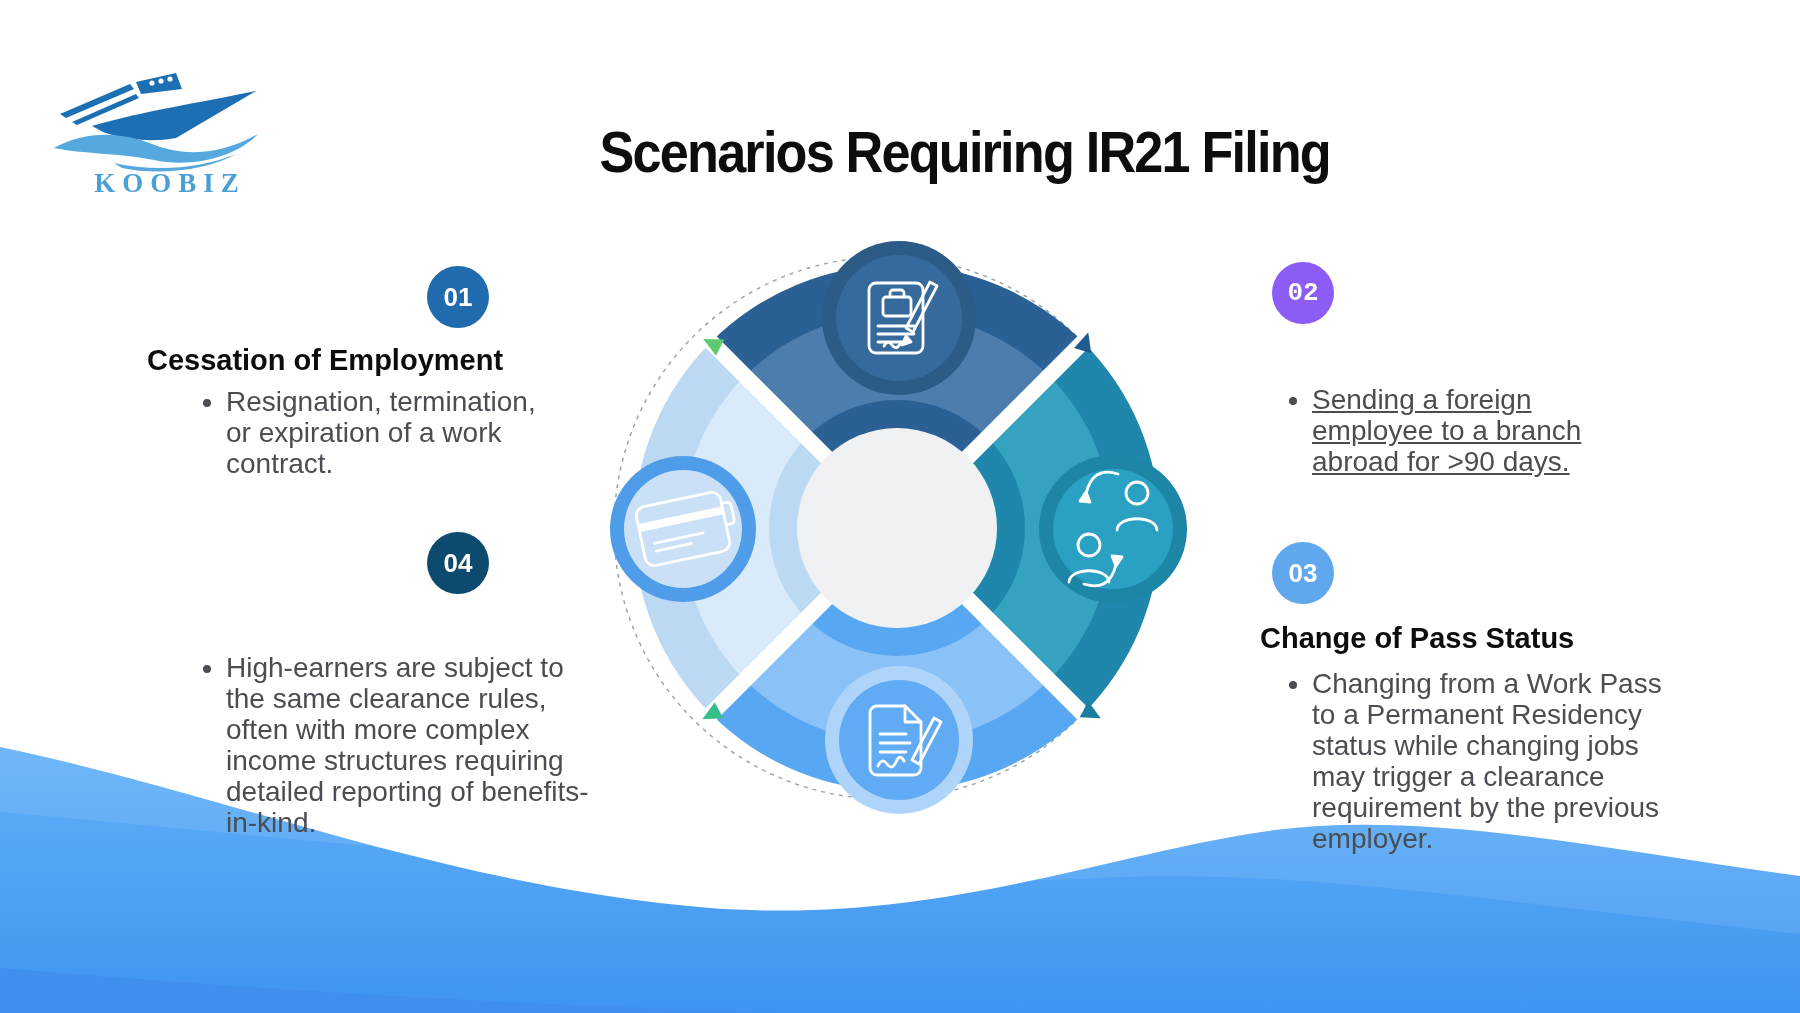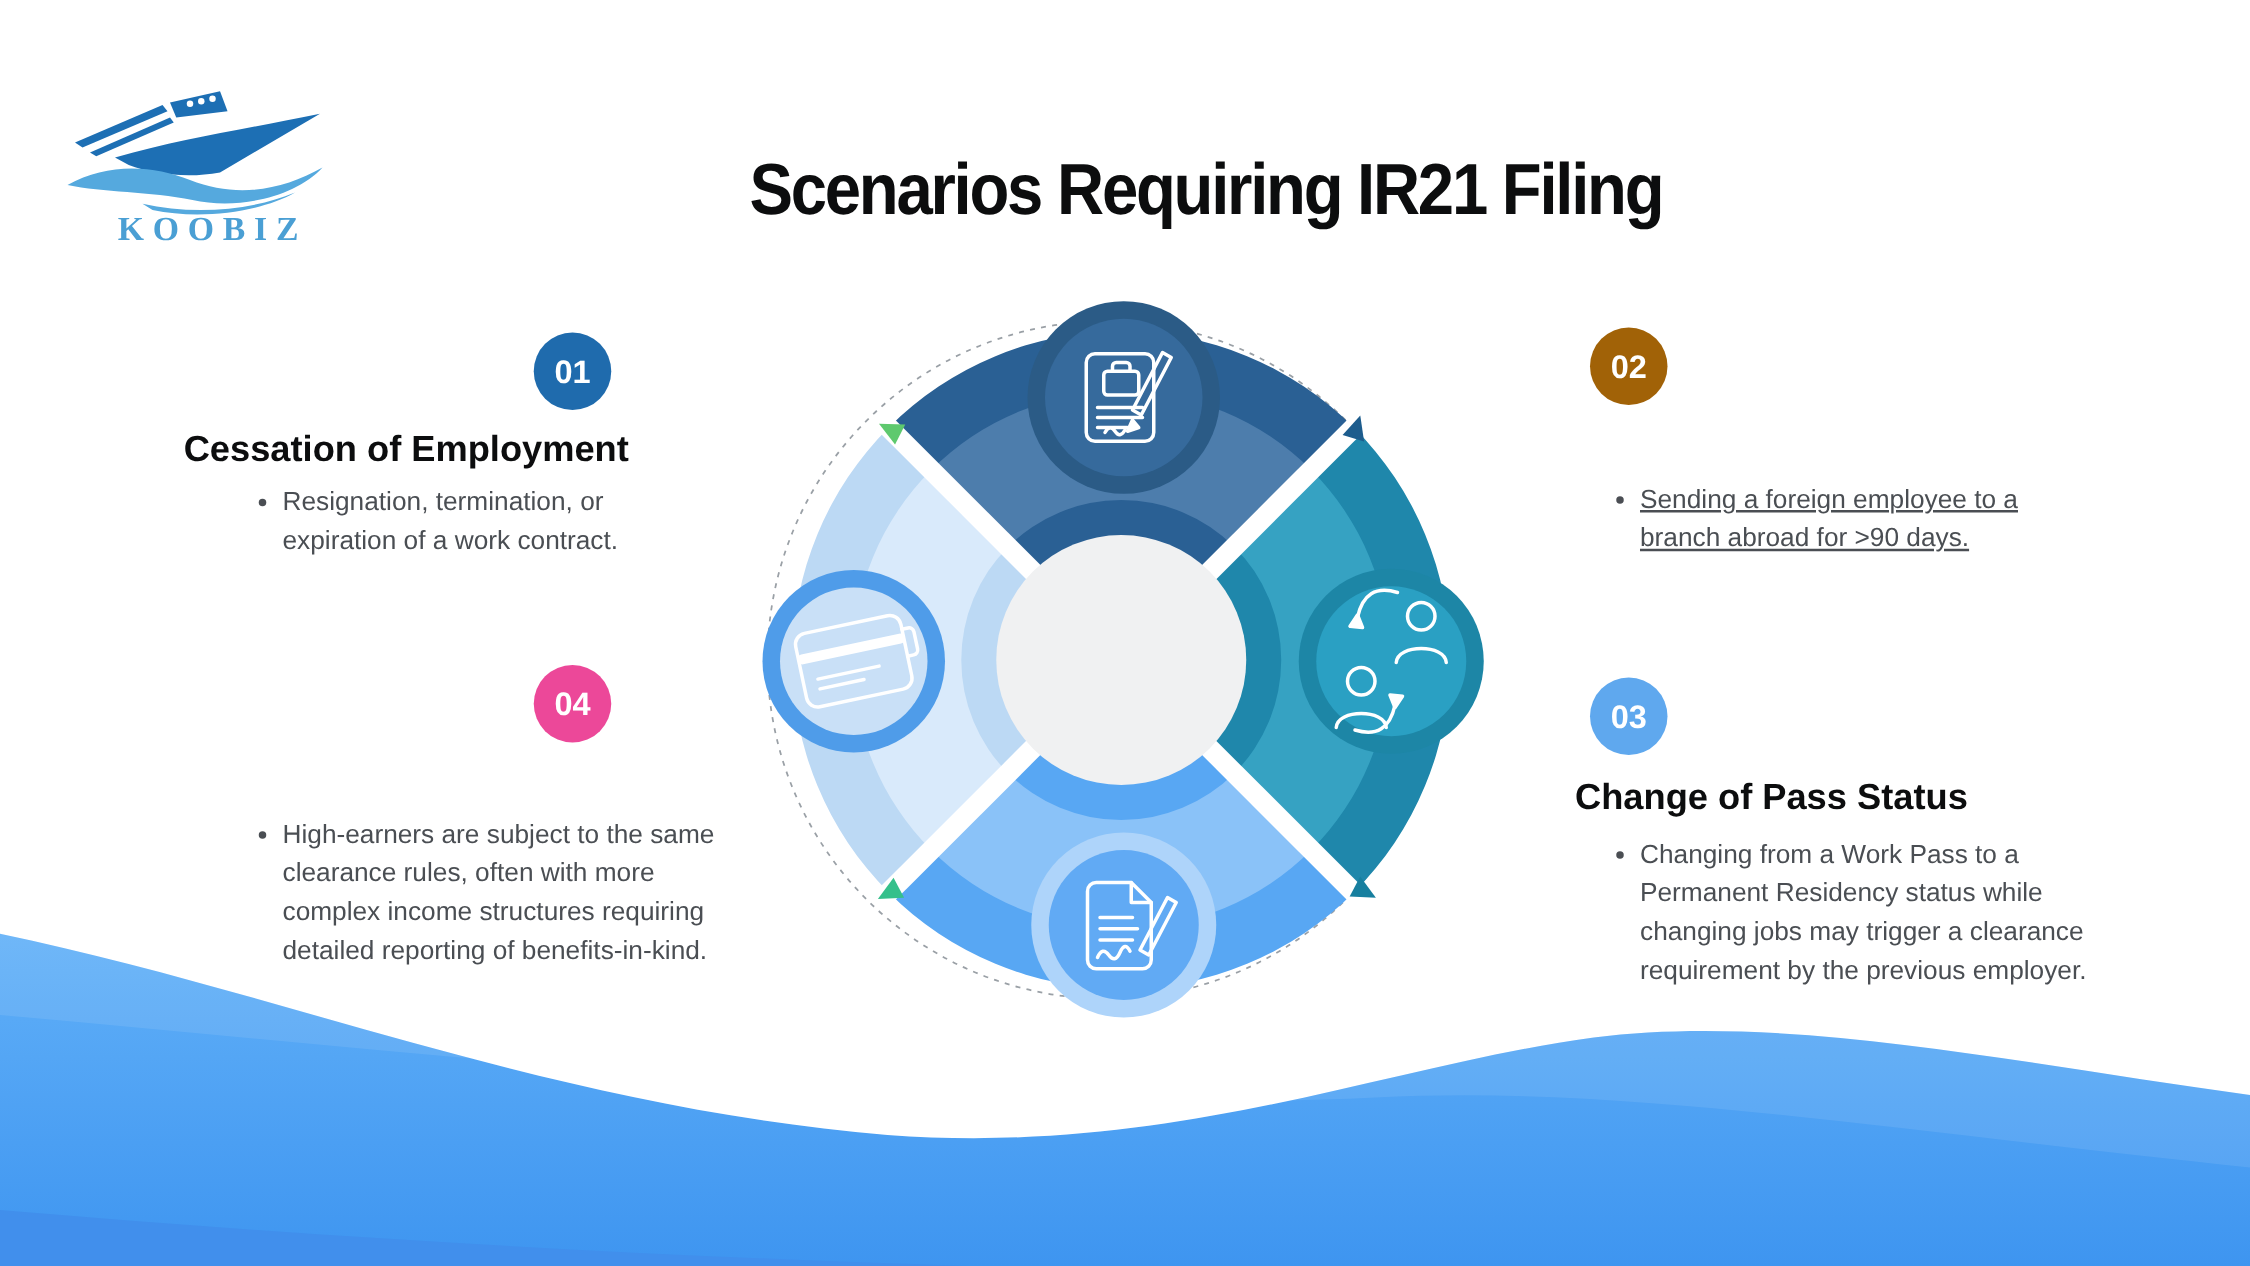--- a/index.html
+++ b/index.html
@@ -28,21 +28,21 @@
 
   
   .sec-title{position:absolute;font-size:29px;font-weight:700;color:#0c0d0e;white-space:nowrap;}
   .t1{left:130px;top:344px;width:390px;text-align:center;}
   .t2{left:1268px;top:340px;}
   .t3{left:1260px;top:622px;}
   .t4{left:120px;top:610px;width:390px;text-align:center;}
 
   
   ul.blist{position:absolute;margin:0;padding:0 0 0 28px;list-style:disc;
-           font-size:21px;line-height:31px;color:#4a4e53;}
+           font-size:28px;line-height:31px;color:#4a4e53;}
   ul.blist li{margin:0;}
   .b1{left:198px;top:386px;width:340px;}
   .b2{left:1284px;top:384px;width:330px;text-decoration:underline;}
   .b3{left:1284px;top:668px;width:368px;}
   .b4{left:198px;top:652px;width:368px;}
 </style>
 </head>
 <body>
 
 <div class="canvas">
@@ -164,29 +164,29 @@
   <div class="page-title">
     <span>Scenarios Requiring IR21 Filing</span>
   </div>
 
   <div class="badge badge-01" style="background: rgb(31, 107, 173);">01</div>
   <div class="sec-title t1">Cessation of Employment</div>
   <ul class="blist b1">
     <li>Resignation, termination, or expiration of a work contract.</li>
   </ul>
 
-  <div class="badge badge-02" style="background: #a16207;">02</div>
+  <div class="badge badge-02" style="background: #8b5cf6; font-family: Liberation Mono, monospace;">02</div>
   <ul class="blist b2">
     <li>Sending a foreign employee to a branch abroad for &gt;90 days.</li>
   </ul>
 
   <div class="badge badge-03" style="background: rgb(95, 168, 238);">03</div>
   <div class="sec-title t3">Change of Pass Status</div>
   <ul class="blist b3">
     <li>Changing from a Work Pass to a Permanent Residency status while changing jobs may trigger a clearance requirement by the previous employer.</li>
   </ul>
 
-  <div class="badge badge-04" style="background: #ec4899;">04</div>
+  <div class="badge badge-04" style="background: #0c4a6e;">04</div>
   <ul class="blist b4">
     <li>High-earners are subject to the same clearance rules, often with more complex income structures requiring detailed reporting of benefits-in-kind.</li>
   </ul>
 
 </div>
 
 </body></html>

